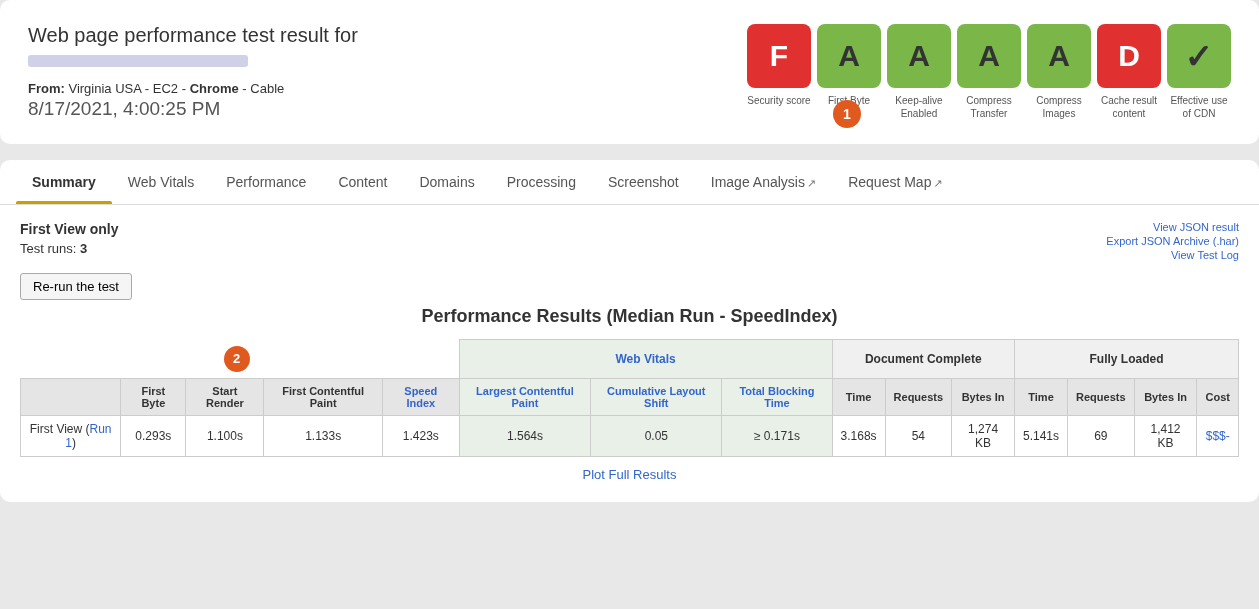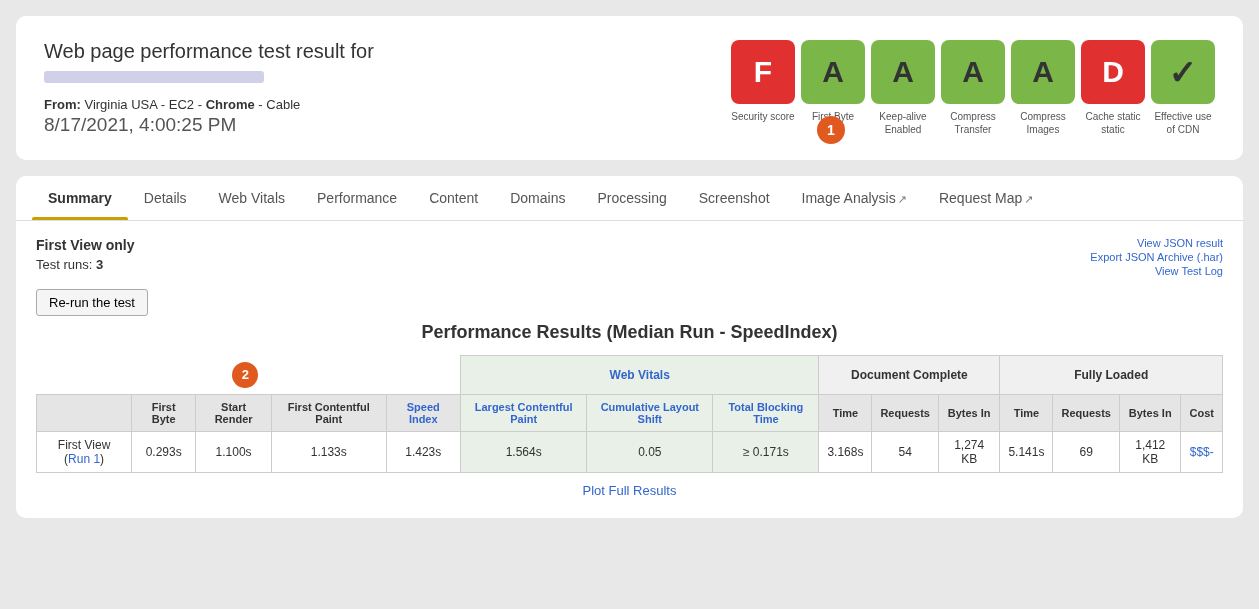--- a/index.html
+++ b/index.html
@@ -5,21 +5,20 @@
     * { box-sizing: border-box; margin: 0; padding: 0; }
     body {
       font-family: Arial, sans-serif;
       background: #e8e8e8;
       font-size: 13px;
       color: #333;
     }
     .page-wrapper {
       max-width: 1259px;
       margin: 0 auto;
-      padding: 16px;
     }
 
     
     .top-card {
       background: #fff;
       border-radius: 10px;
       padding: 24px 28px;
       display: flex;
       align-items: flex-start;
       justify-content: space-between;
@@ -302,31 +301,30 @@
           <div class="badge checkmark">✓</div>
           <div class="notification-bubble" style="position: absolute; bottom: -40px; left: 86px;">1</div>
         </div>
       <div class="badges-labels">
 
       <div class="badge-label">Security score</div>
           <div class="badge-label">First Byte Time</div>
           <div class="badge-label">Keep-alive Enabled</div>
           <div class="badge-label">Compress Transfer</div>
           <div class="badge-label">Compress Images</div>
-          <div class="badge-label">Cache static static</div>
+          <div class="badge-label">Cache result content</div>
           <div class="badge-label">Effective use of CDN</div>
         </div>
     </div>
   </div>
 
   <div class="tabs-card">
     <div class="tabs-nav">
 
     <div class="tab-item active">Summary</div>
-        <div class="tab-item">Details</div>
         <div class="tab-item">Web Vitals</div>
         <div class="tab-item">Performance</div>
         <div class="tab-item">Content</div>
         <div class="tab-item">Domains</div>
         <div class="tab-item">Processing</div>
         <div class="tab-item">Screenshot</div>
         <div class="tab-item external">Image Analysis<span class="external-icon">↗</span></div>
         <div class="tab-item external">Request Map<span class="external-icon">↗</span></div>
       </div>
     <div class="tab-content">

